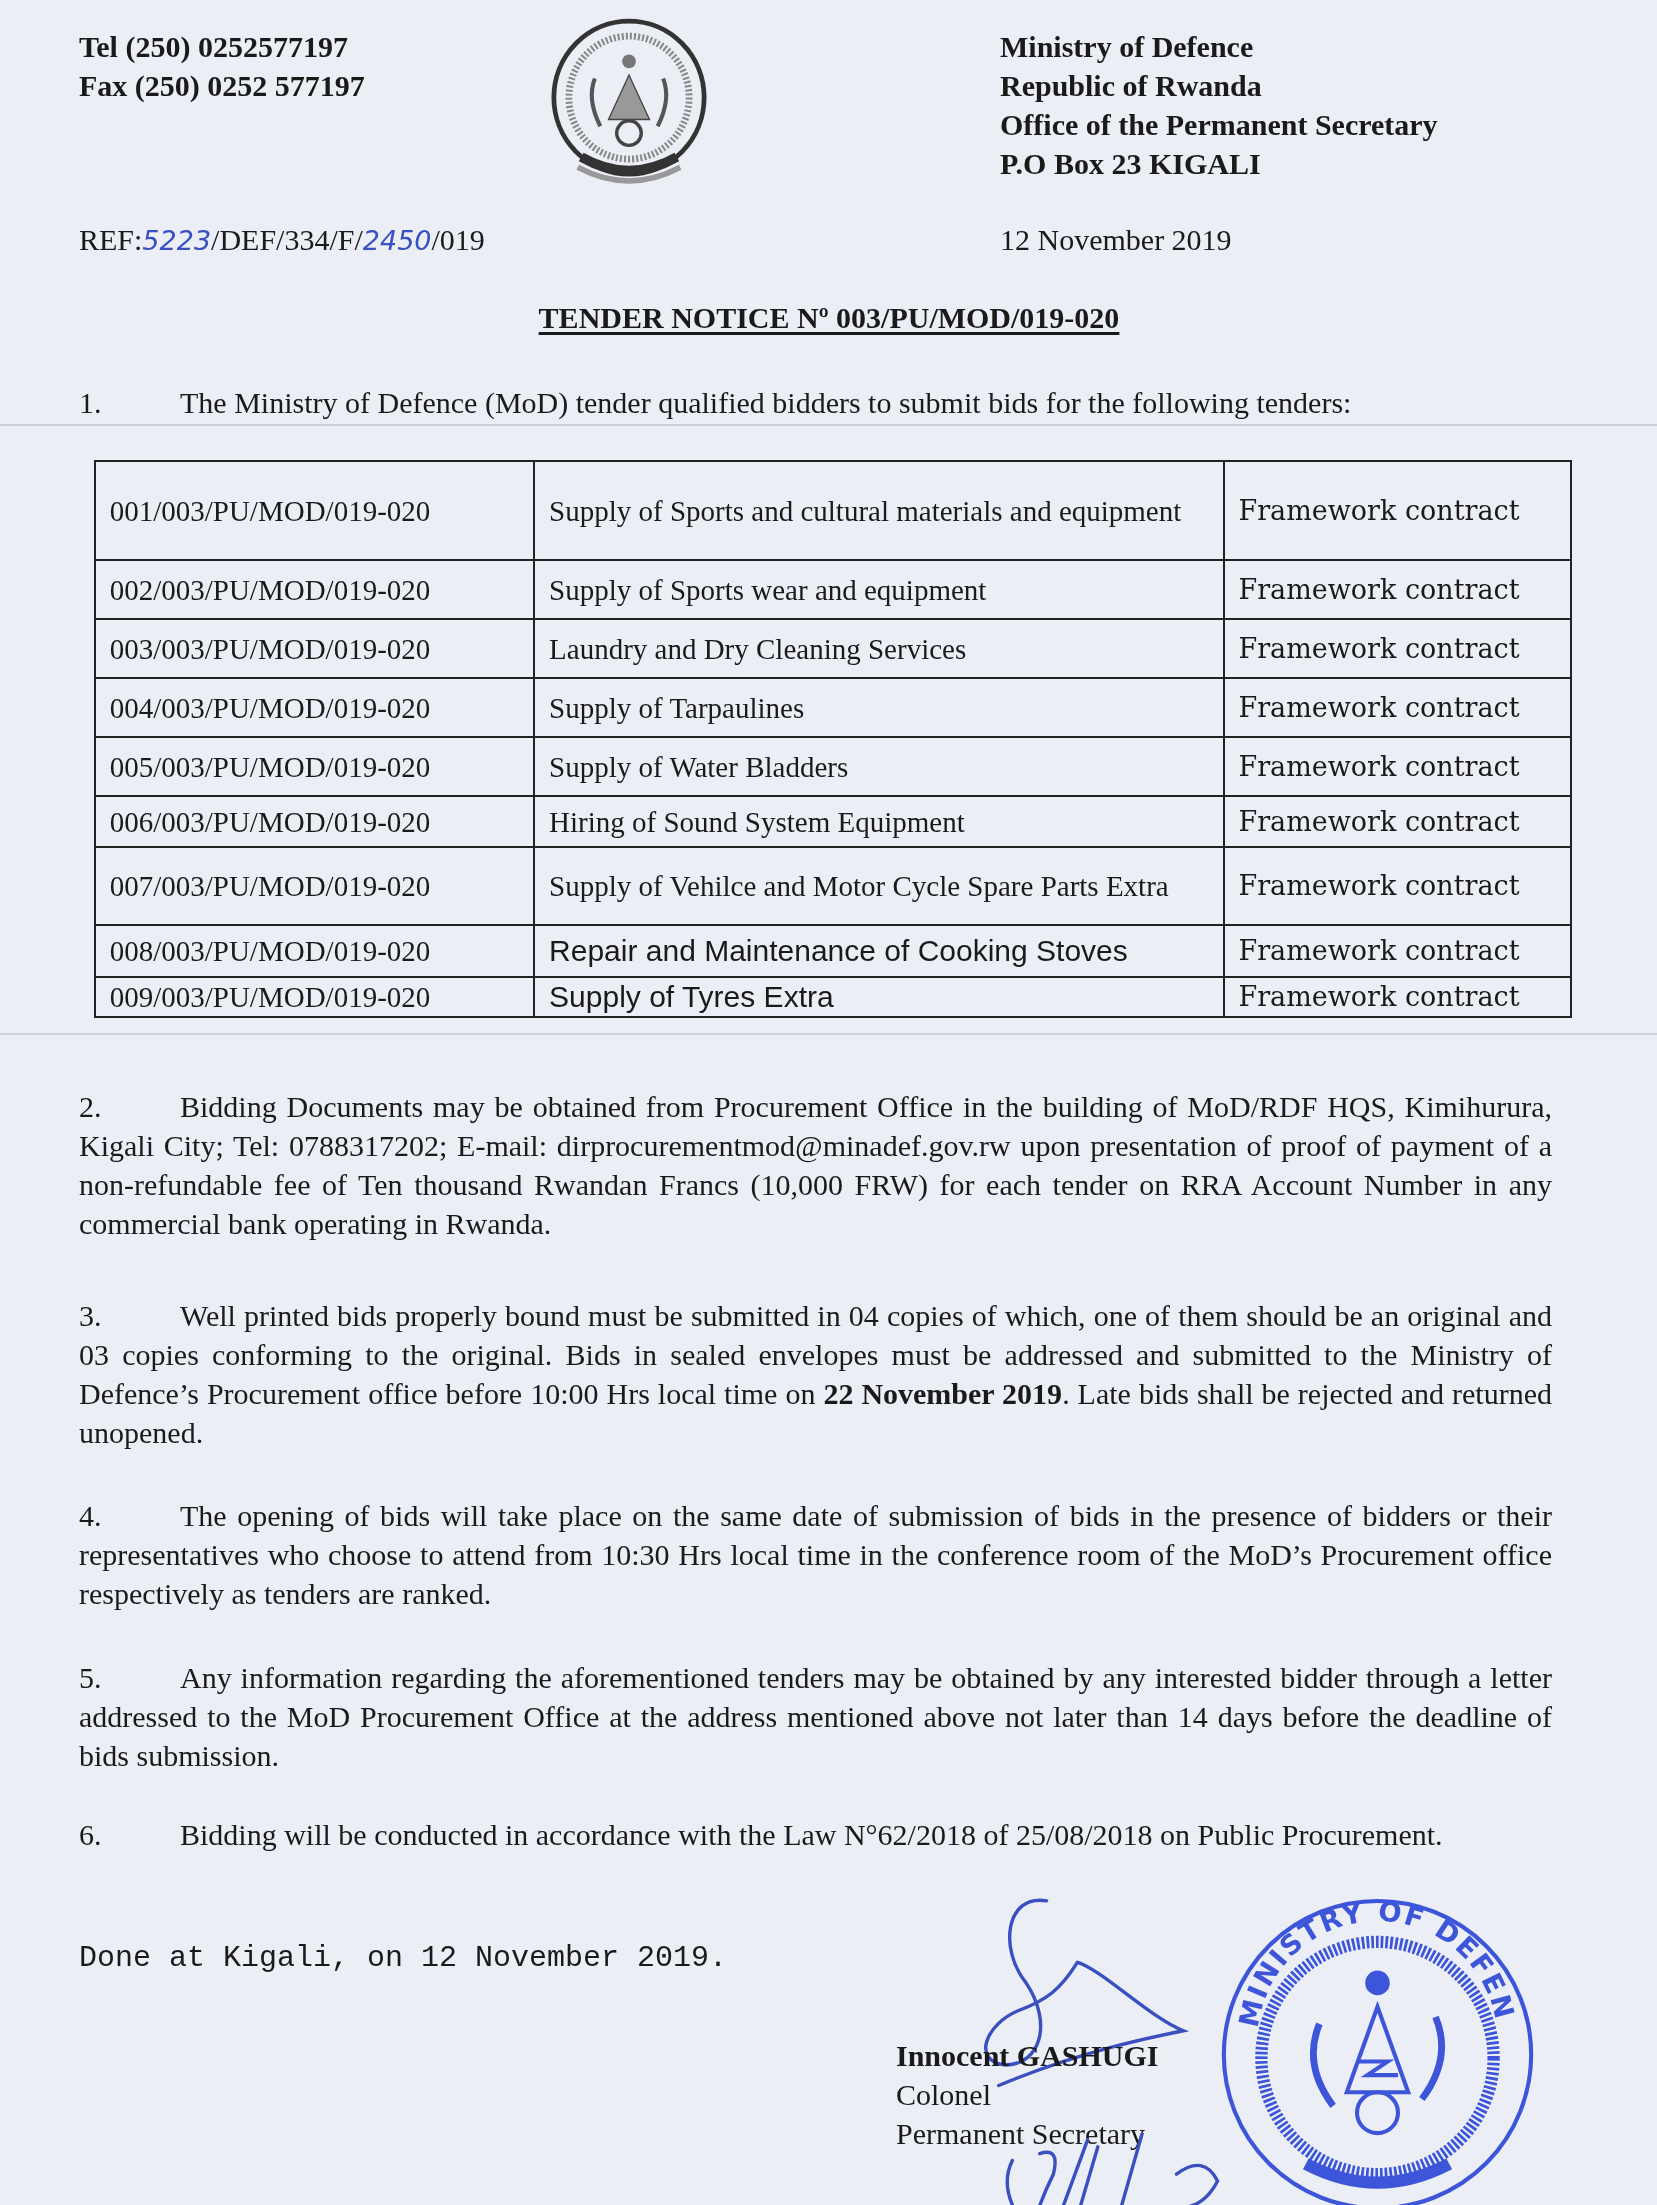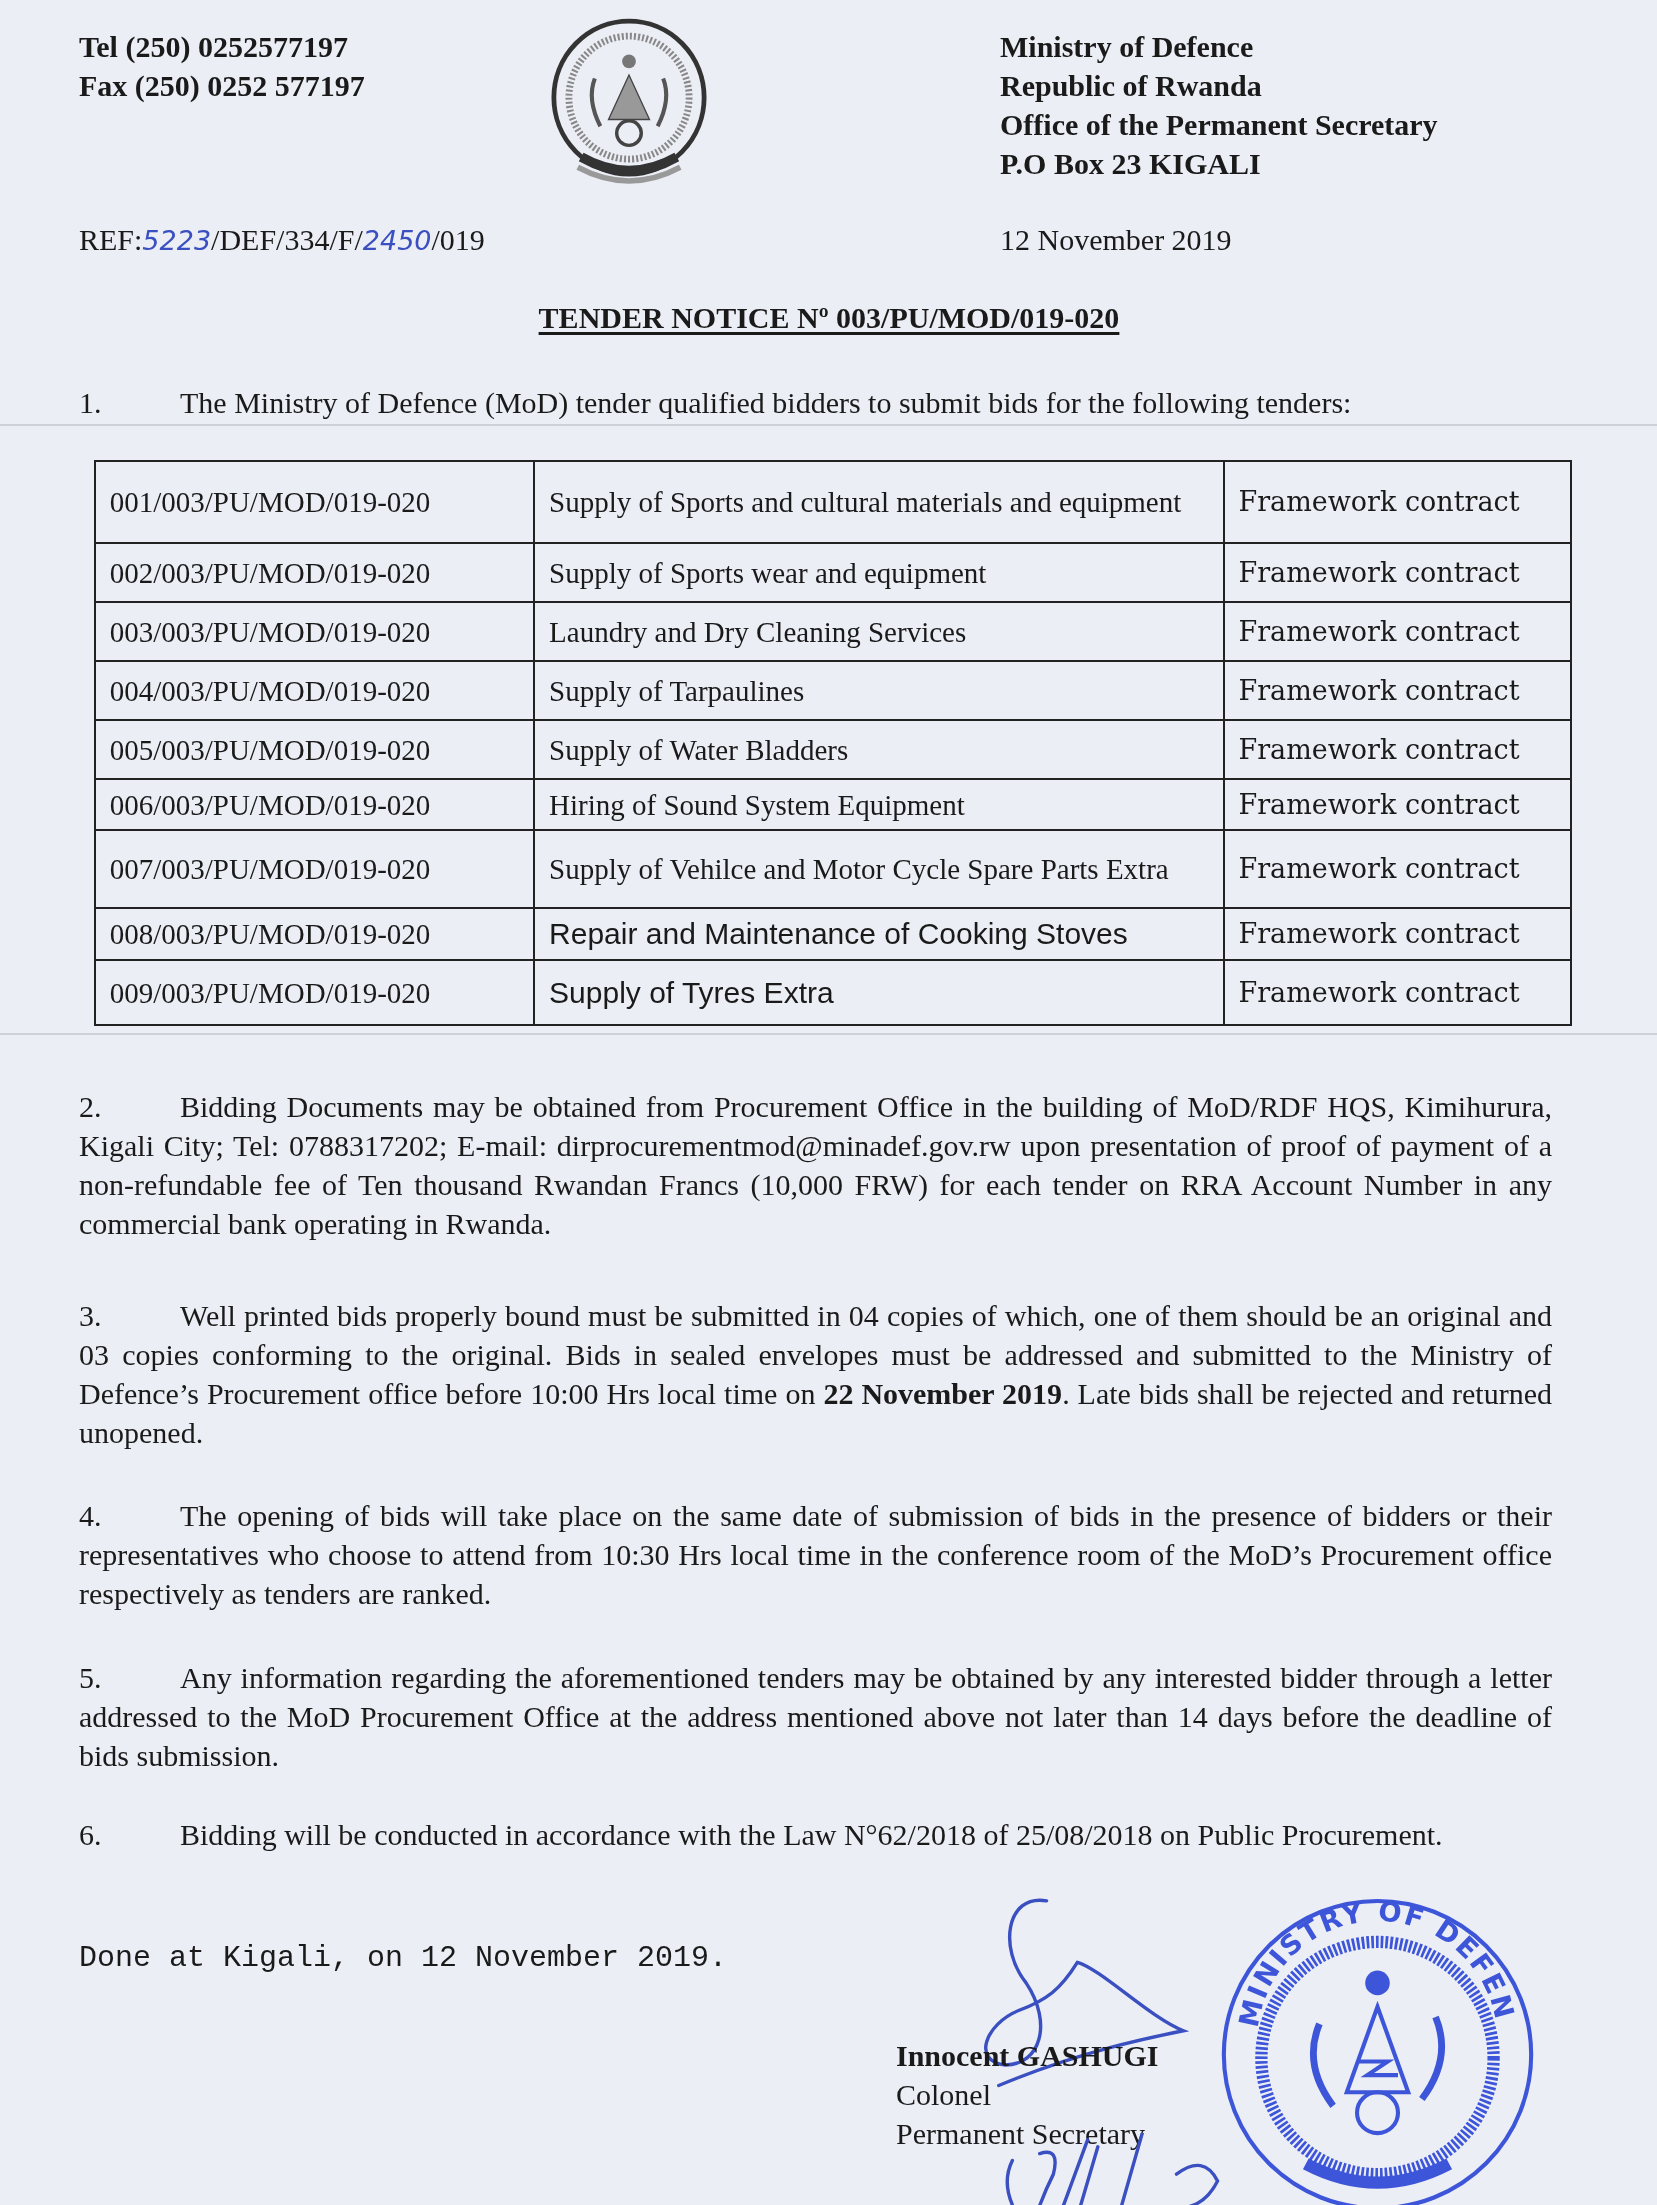--- a/index.html
+++ b/index.html
@@ -83,21 +83,21 @@
 
 <div class="abs title">TENDER NOTICE Nº 003/PU/MOD/019-020</div>
 
 <div class="abs para p1">
   <span class="num">1.</span><span>The Ministry of Defence (MoD) tender qualified bidders to submit bids for the following tenders:</span>
 </div>
 <div class="abs scan-line" style="top:424px"></div>
 
 <table class="tenders">
   <tbody>
-    <tr style="height:82px">
+    <tr style="height:99px">
       <td class="c1">001/003/PU/MOD/019-020</td>
       <td class="c2">Supply of Sports and cultural materials and equipment</td>
       <td class="c3">Framework contract</td>
     </tr>
     <tr style="height:59px">
       <td class="c1">002/003/PU/MOD/019-020</td>
       <td class="c2">Supply of Sports wear and equipment</td>
       <td class="c3">Framework contract</td>
     </tr>
     <tr style="height:59px">
@@ -123,21 +123,21 @@
     <tr style="height:78px">
       <td class="c1">007/003/PU/MOD/019-020</td>
       <td class="c2">Supply of Vehilce and Motor Cycle Spare Parts Extra</td>
       <td class="c3">Framework contract</td>
     </tr>
     <tr style="height:52px">
       <td class="c1">008/003/PU/MOD/019-020</td>
       <td class="c2 sans">Repair and Maintenance of Cooking Stoves</td>
       <td class="c3">Framework contract</td>
     </tr>
-    <tr style="height:65px">
+    <tr style="height:40px">
       <td class="c1">009/003/PU/MOD/019-020</td>
       <td class="c2 sans">Supply of Tyres Extra</td>
       <td class="c3">Framework contract</td>
     </tr>
   </tbody>
 </table>
 <div class="abs scan-line" style="top:1033px"></div>
 
 <div class="abs para p2">
   <span class="num">2.</span><span>Bidding Documents may be obtained from Procurement Office in the building of MoD/RDF HQS, Kimihurura, Kigali City; Tel: 0788317202; E-mail: dirprocurementmod@minadef.gov.rw upon presentation of proof of payment of a non-refundable fee of Ten thousand Rwandan Francs (10,000 FRW) for each tender on RRA Account Number in any commercial bank operating in Rwanda.</span>

